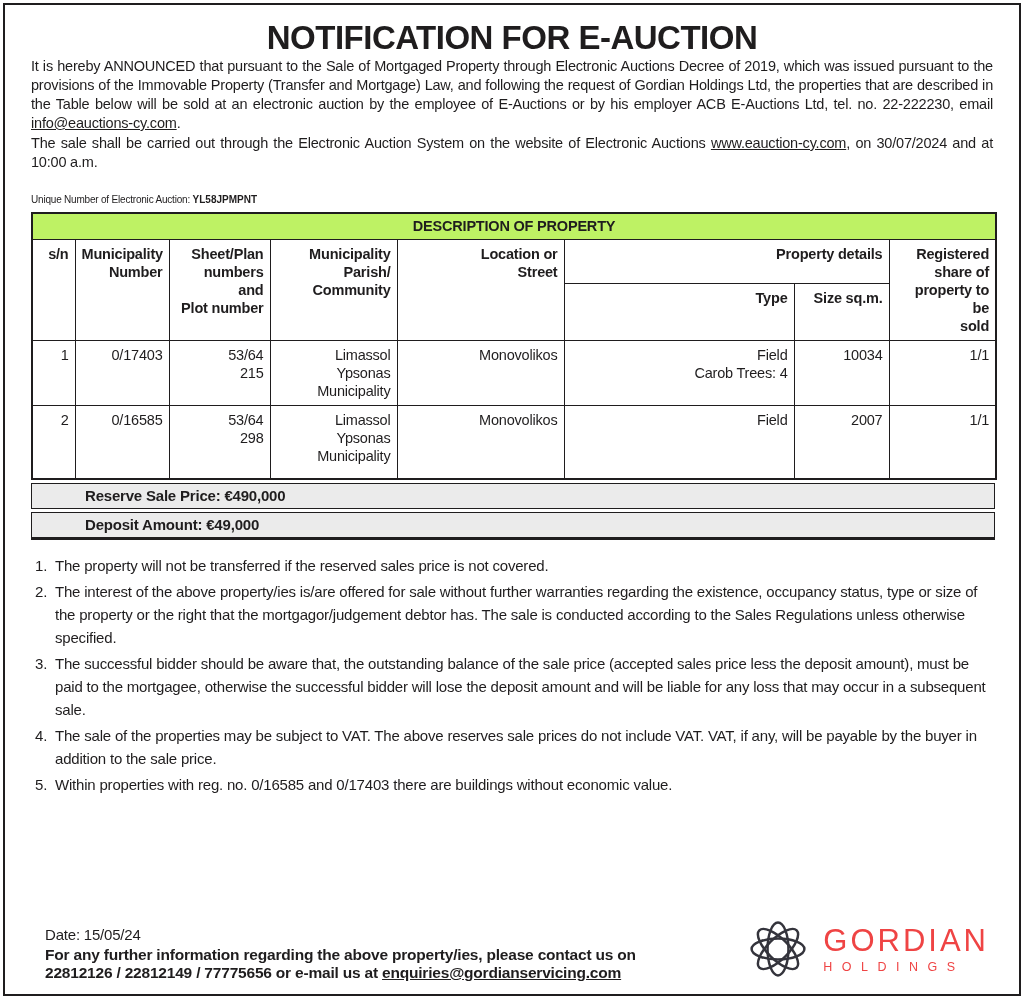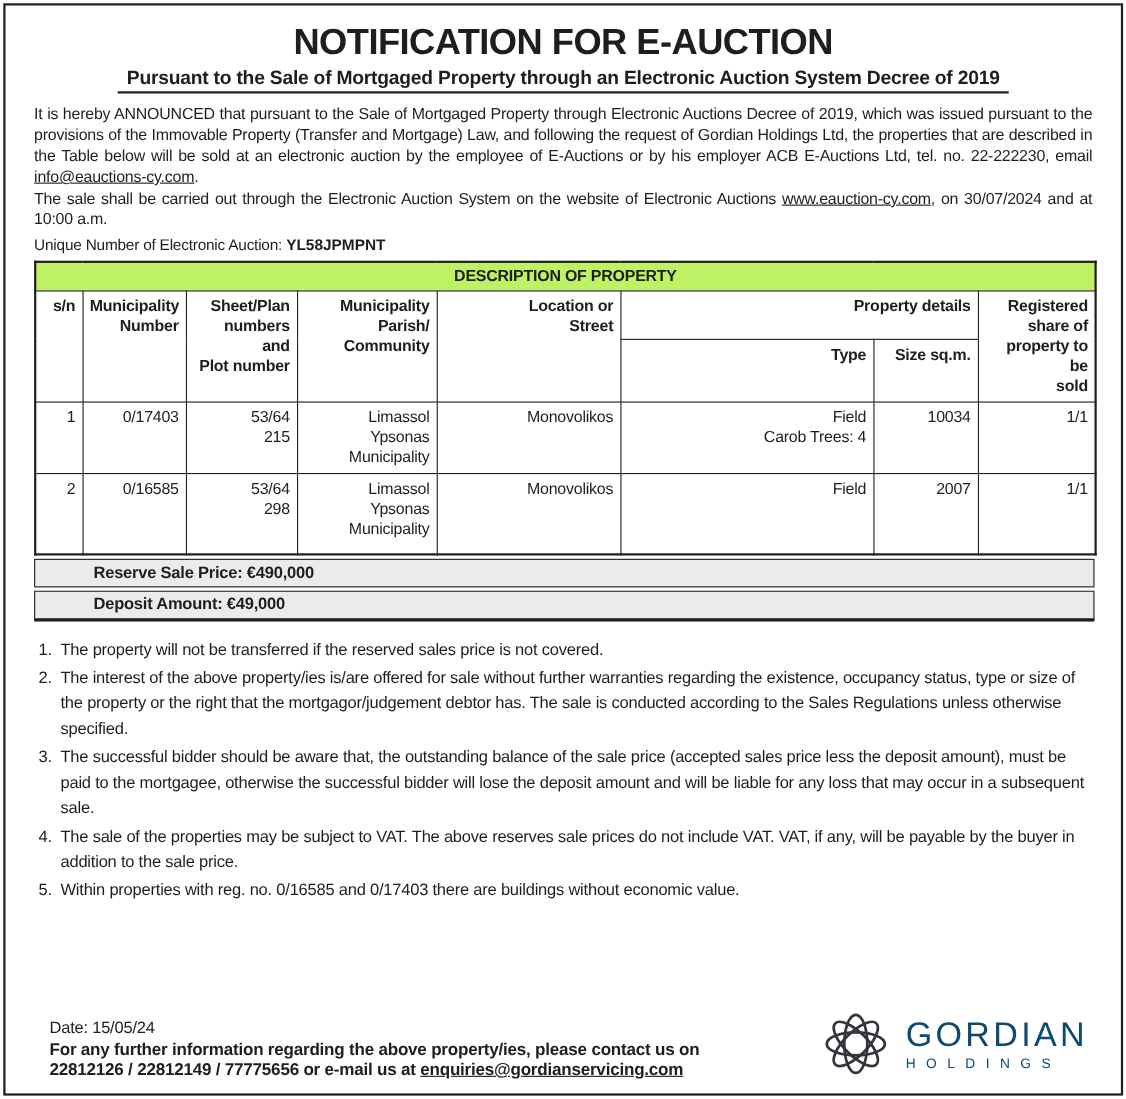--- a/index.html
+++ b/index.html
@@ -26,21 +26,21 @@
   .subtitle span {
     display: inline-block;
     font-size: 17.5px; font-weight: 700;
     border-bottom: 2px solid #1f1d1e;
     padding: 0 8px 2px 8px;
   }
   
   .para { font-size: 14.5px; line-height: 19px; text-align: justify; }
   .para + .para { margin-top: 1px; }
   .ul { text-decoration: underline; }
-  .unique-line { font-size: 14px; margin-top: 4px; margin-bottom: 7px; }
+  .unique-line { font-size: 10px; margin-top: 22px; margin-bottom: 7px; }
   .unique-line b { letter-spacing: 0; }
   
   table.prop {
     border-collapse: collapse;
     table-layout: fixed;
     width: 964px;
     border: 2px solid #1f1d1e;
   }
   table.prop td, table.prop th {
     border: 1px solid #1f1d1e;
@@ -80,37 +80,34 @@
   .note { display: flex; margin-bottom: 3px; }
   .note-num { width: 24px; flex: 0 0 24px; font-size: 15px; line-height: 23px; padding-left: 4px; }
   .note-text { flex: 1; font-size: 15px; line-height: 23px; text-align: left; }
   
   .footer-left { position: absolute; left: 40px; bottom: 12px; }
   .date-line { font-size: 15px; line-height: 19px; margin-bottom: 2px; }
   .contact-line { font-size: 15.5px; line-height: 18px; font-weight: 700; }
   .footer-logo {
     position: absolute; right: 30px; bottom: 12px;
     display: flex; align-items: center; gap: 12px;
-    color: #0c4a6e;
+    color: #ef4444;
   }
   .logo-text { display: flex; flex-direction: column; align-items: flex-start; }
   .logo-brand { font-size: 31px; letter-spacing: 3px; line-height: 1; font-weight: 400; }
   .logo-sub { font-size: 12.5px; letter-spacing: 9.5px; margin-top: 4px; font-weight: 400; }
   .knot { width: 66px; height: 66px; }
 </style>
 </head>
 <body>
 
 <div class="page">
 
   <div class="hdr">
     <div class="main-title">NOTIFICATION FOR E-AUCTION</div>
-    <div class="subtitle">
-      <span>Pursuant to the Sale of Mortgaged Property through an Electronic Auction System Decree of 2019</span>
-    </div>
   </div>
 
   <div class="para"><span>It is hereby ANNOUNCED that pursuant to the Sale of Mortgaged Property through Electronic Auctions Decree of 2019, which was issued pursuant to the provisions of the Immovable Property (Transfer and Mortgage) Law, and following the request of Gordian Holdings Ltd, the properties that are described in the Table below will be sold at an electronic auction by the employee of E-Auctions or by his employer ACB E-Auctions Ltd, tel. no. 22-222230, email </span><span class="ul">info@eauctions-cy.com</span><span>.</span></div>
 
   <div class="para"><span>The sale shall be carried out through the Electronic Auction System on the website of Electronic Auctions </span><span class="ul">www.eauction-cy.com</span><span>, on 30/07/2024 and at 10:00 a.m.</span></div>
 
   <div class="unique-line"><span>Unique Number of Electronic Auction: </span><b>YL58JPMPNT</b></div>
 
   <table class="prop">
     <colgroup>

